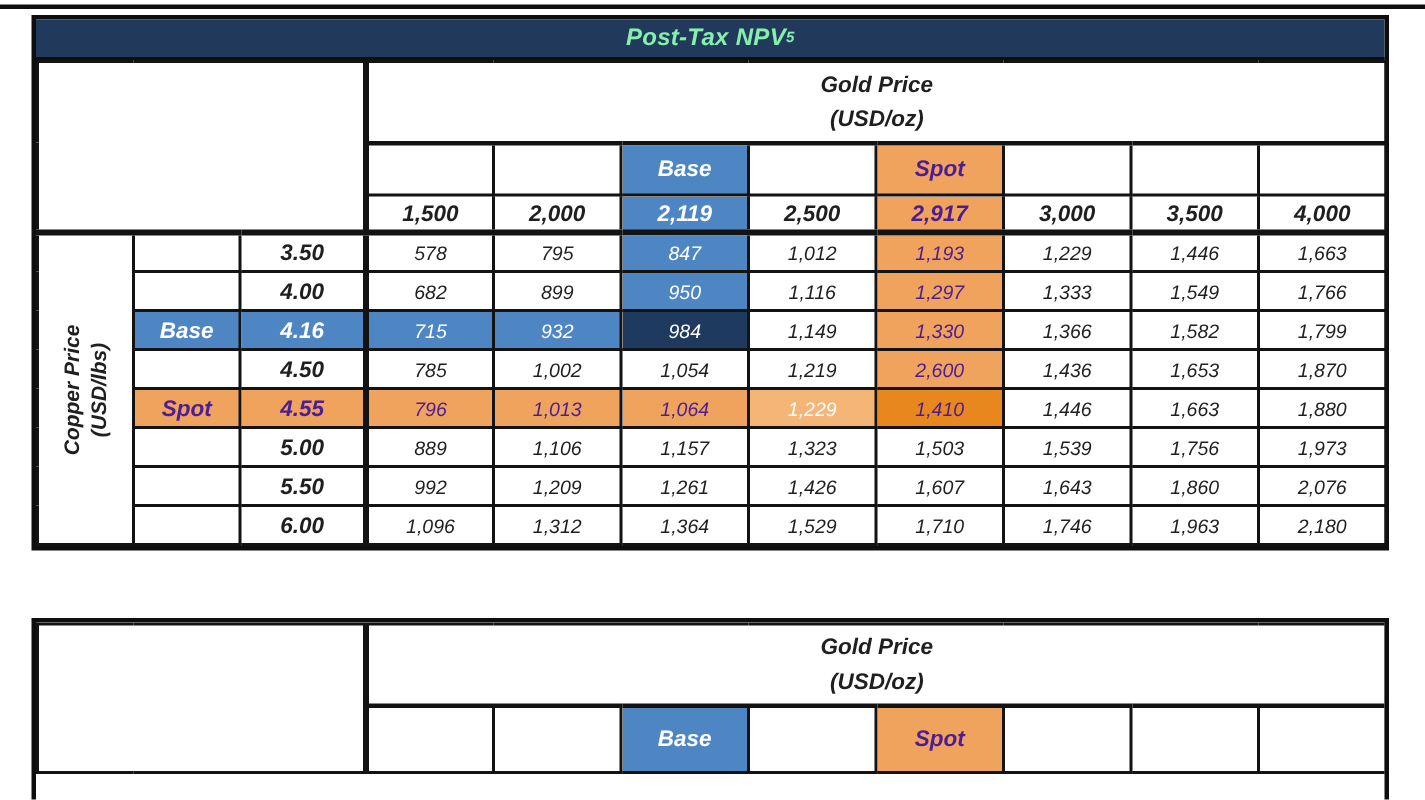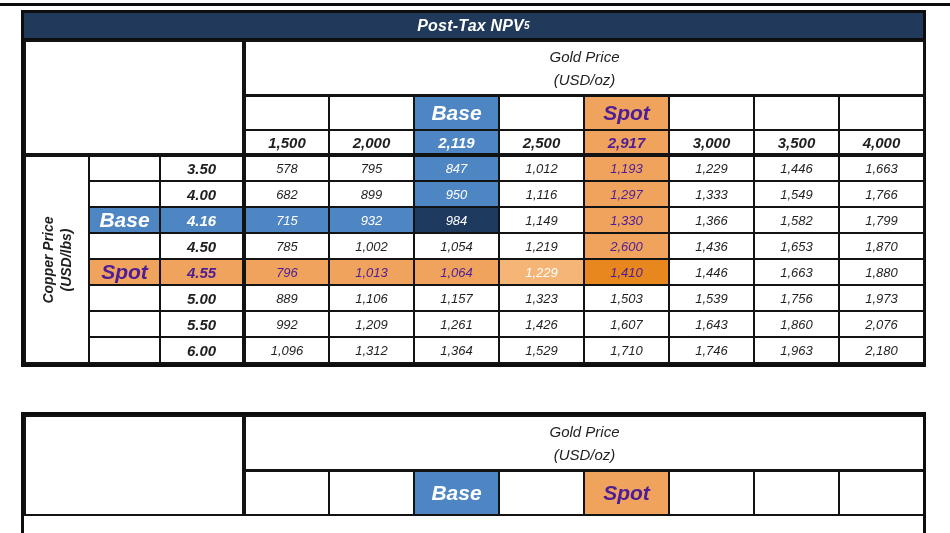--- a/index.html
+++ b/index.html
@@ -7,38 +7,38 @@
        font-family:"Liberation Sans",sans-serif;}
   #stage{position:relative;width:950px;height:533px;overflow:hidden;background:#fff;}
   .top-rule{position:absolute;left:0;top:3px;width:950px;height:3px;background:#0d0d0d;}
 
   .twrap{position:absolute;left:21px;width:905px;border:3px solid #0e0e0e;
          background:#fff;box-sizing:border-box;}
   #t1-wrap{top:10px;}
   #t2-wrap{top:412px;height:130px;overflow:hidden;}
 
   .titlebar{height:25px;background:#21395A;border-bottom:2px solid #0e0e0e;
-            color:#ffffff;font-weight:bold;font-style:italic;font-size:16px;
+            color:#86efac;font-weight:bold;font-style:italic;font-size:16px;
             display:flex;align-items:center;justify-content:center;letter-spacing:0.2px;}
   .titlebar sub{font-size:10px;line-height:0;}
 
   table{border-collapse:collapse;width:899px;table-layout:fixed;}
   td{border:2px solid #131313;padding:0;text-align:center;vertical-align:middle;
      font-style:italic;color:#1f1f1f;font-size:13px;overflow:hidden;}
 
   tr.rA{height:54px;} tr.rB{height:35px;} tr.rC{height:25px;} tr.rD{height:26px;}
   tr.rB2{height:45px;}
   tr.rB td{border-top:3px solid #131313;}
   tr.rB2 td{border-top:3px solid #131313;}
   tr.first td{border-top:4px solid #131313;}
   .bl4{border-left:4px solid #131313;}
   .stub{border-right:4px solid #131313;background:#fff;}
 
-  .goldhdr{font-weight:normal;font-size:15px;line-height:1.55;}
-  .bs{font-weight:bold;font-size:21px;}
+  .goldhdr{font-weight:bold;font-size:15px;line-height:1.55;}
+  .bs{font-weight:bold;font-size:15px;}
   .colv{font-weight:bold;font-size:15px;}
   .rowv{font-weight:bold;font-size:15px;}
   .num{font-size:13px;}
 
   .blue{background:#4E86C4;color:#fff;}
   .navy{background:#1E3A5F;color:#fff;text-align:center;}
   .or{background:#F0A35C;color:#4c1d95;}
   .orL{background:#F5B577;color:#fff;}
   .orD{background:#E8871E;color:#4c1d95;}
 

